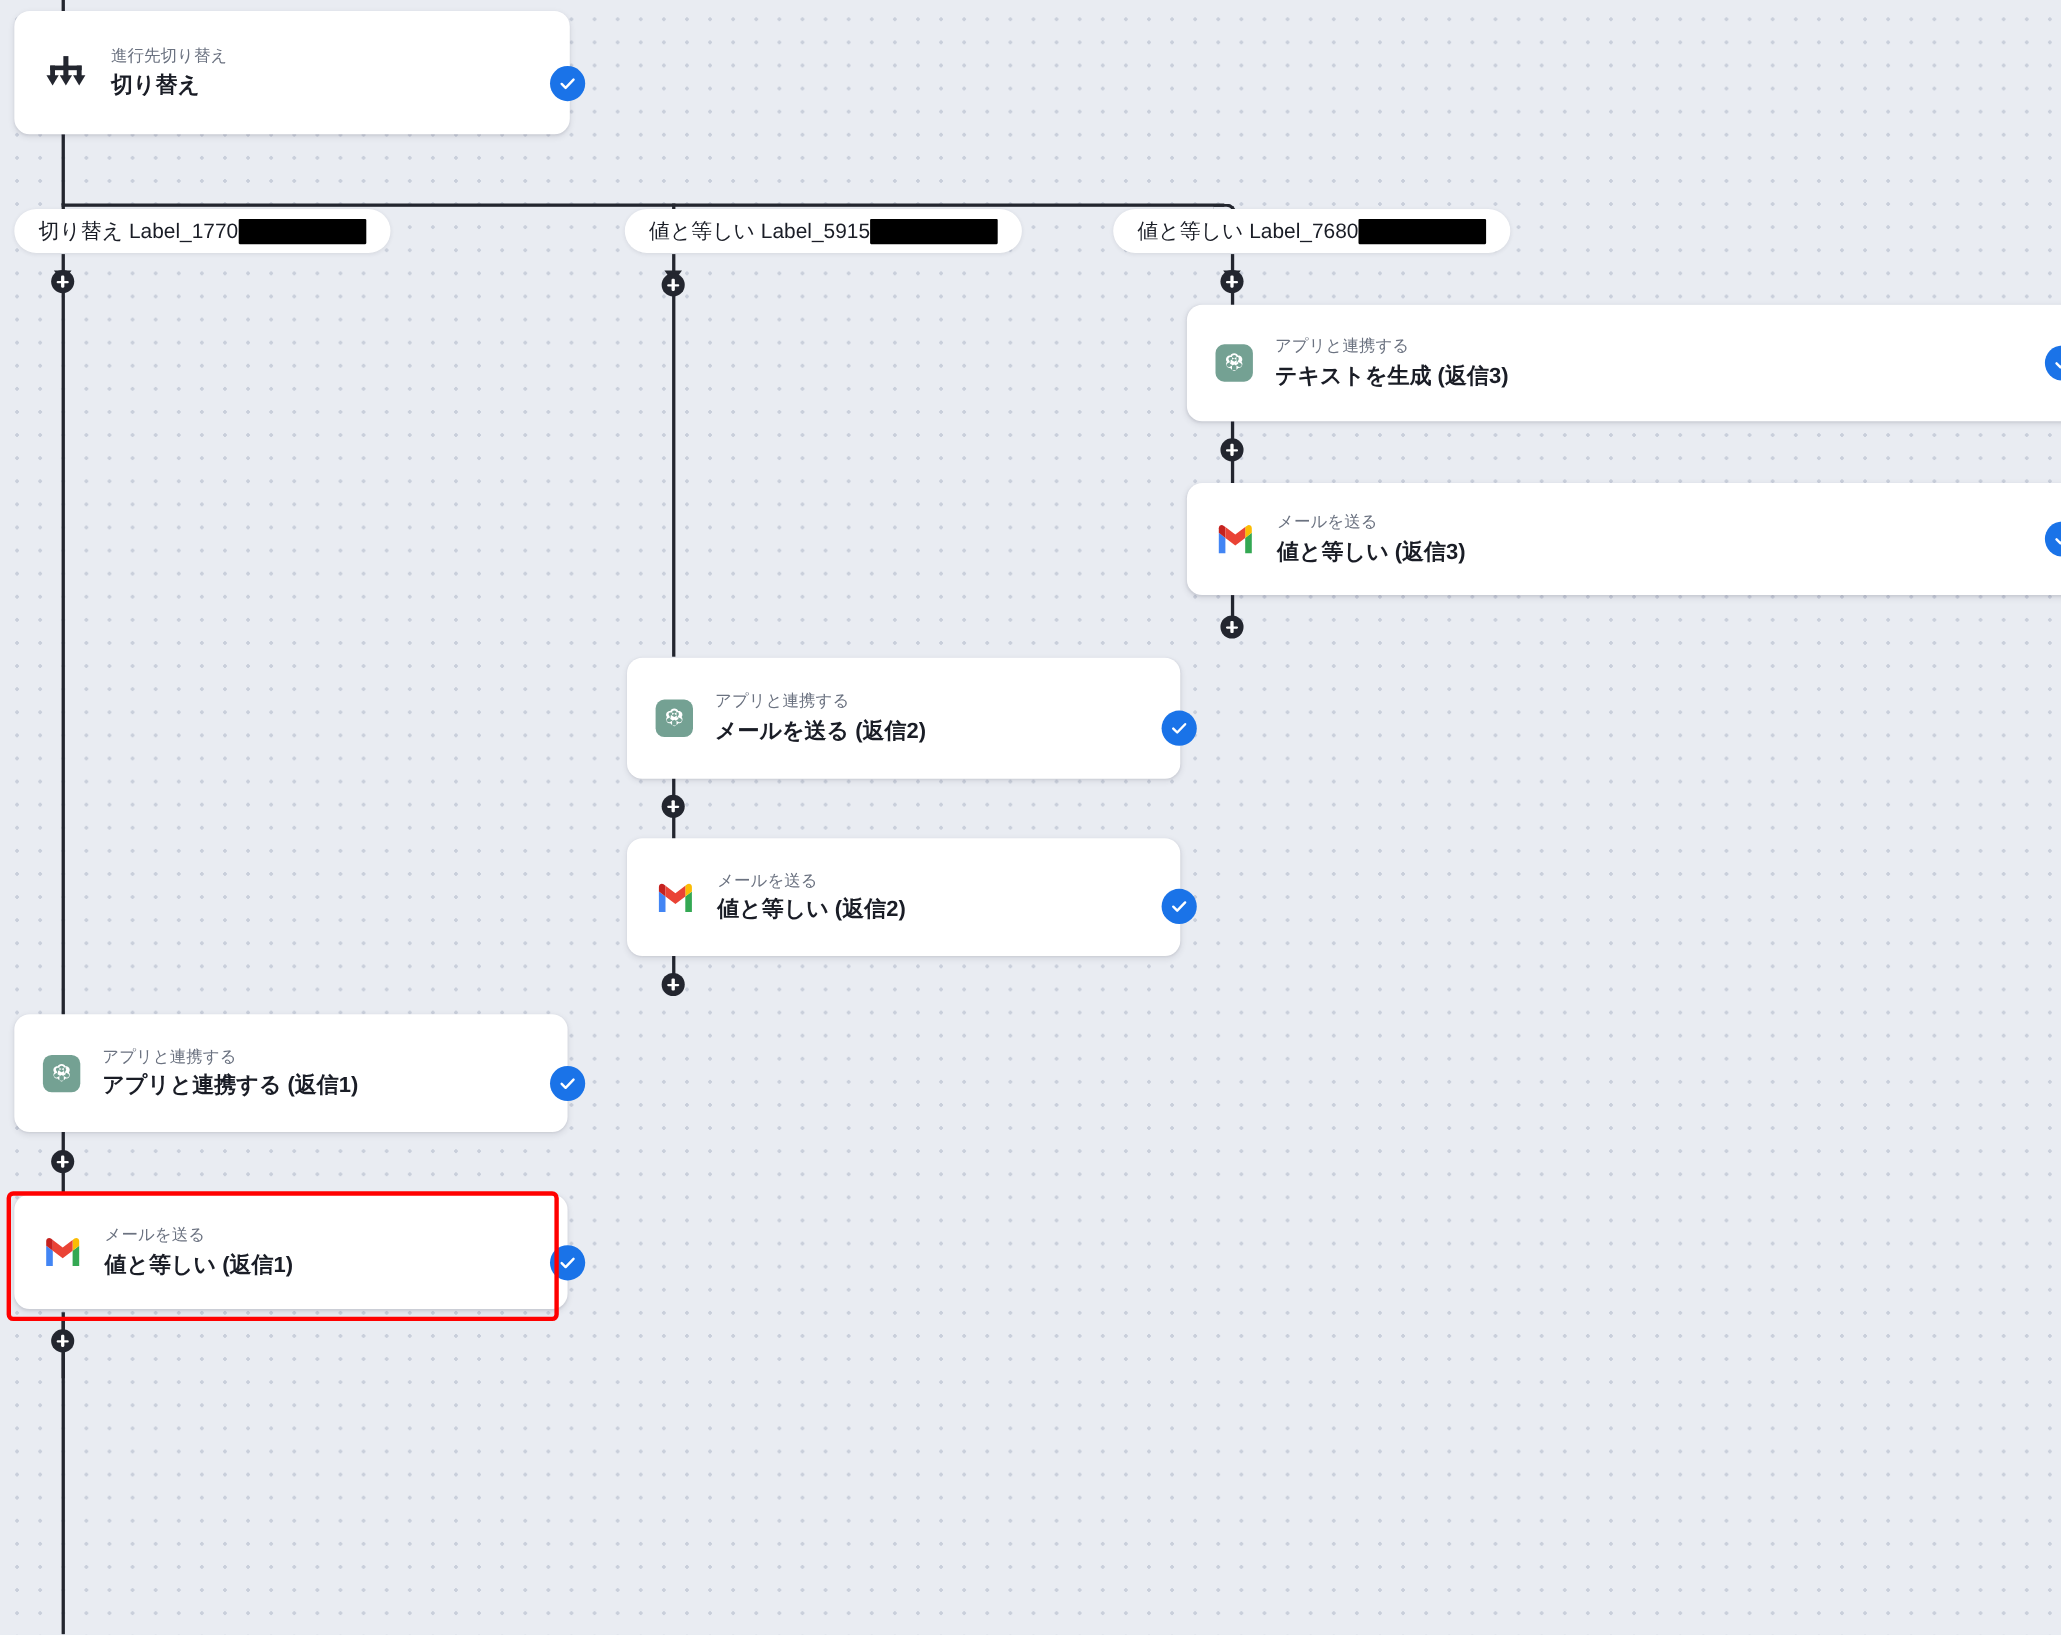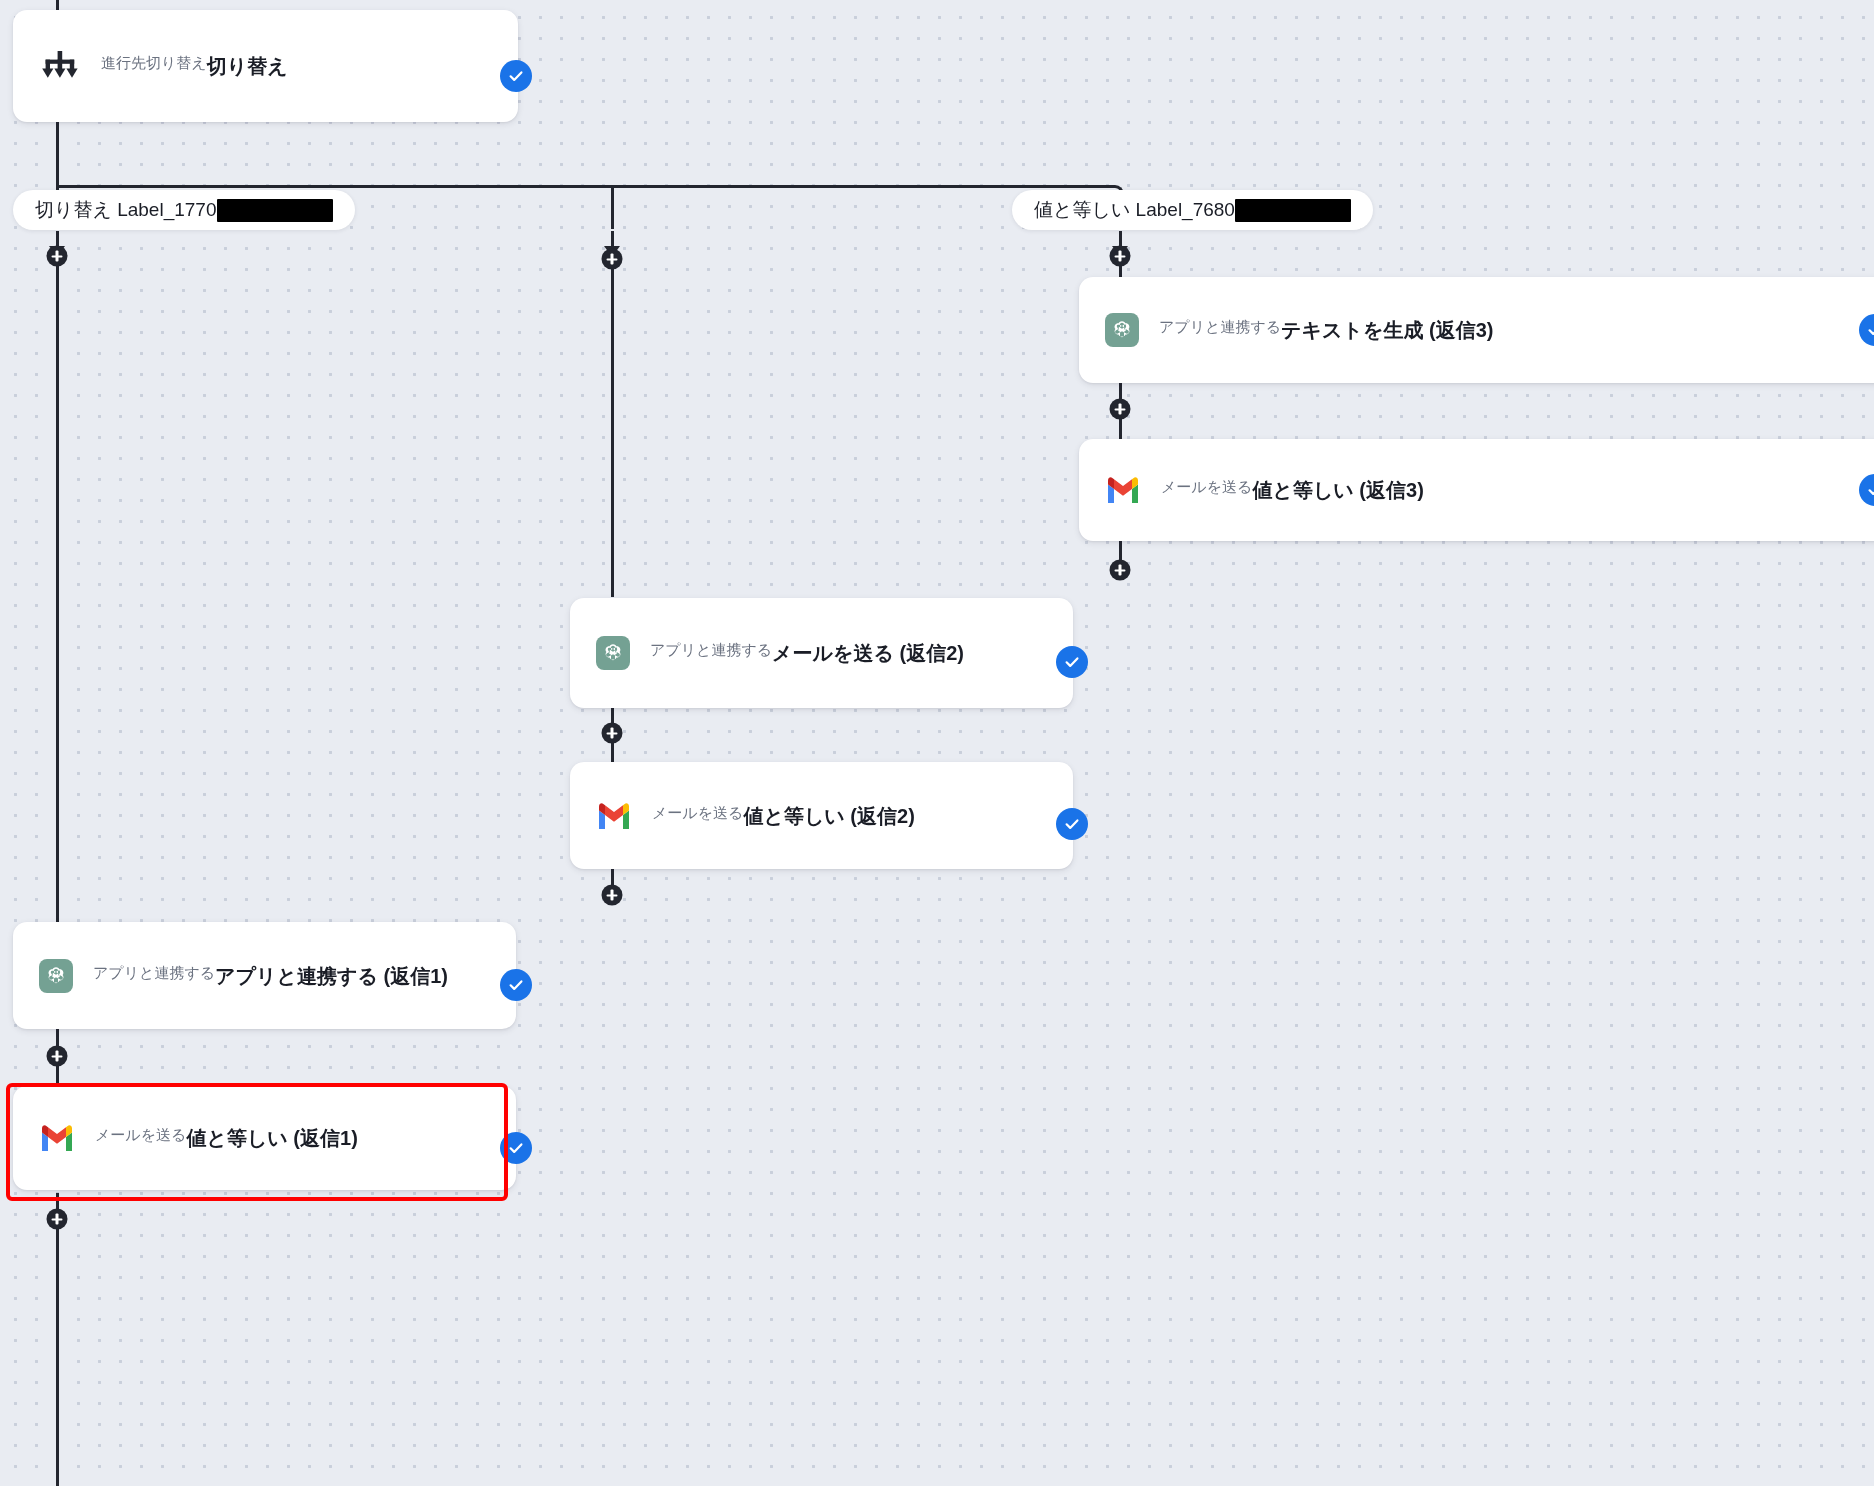--- a/index.html
+++ b/index.html
@@ -82,21 +82,21 @@
     z-index: 10;
   }
   .node-icon {
     flex: 0 0 auto;
     display: flex;
     align-items: center;
     justify-content: center;
   }
   .node-text {
     display: flex;
-    flex-direction: row;
+    flex-direction: column;
     justify-content: center;
     min-width: 0;
   }
   .node-sub {
     font-size: 15px;
     color: #6b7280;
     line-height: 1.35;
     margin-bottom: 3px;
     white-space: nowrap;
   }
@@ -237,20 +237,24 @@
     <svg width="18" height="18" viewBox="0 0 18 18">
         <path d="M3.6 9.3 L7.2 12.9 L14.4 5.4" stroke="#fff" stroke-width="2.2" fill="none" stroke-linecap="round" stroke-linejoin="round"></path>
       </svg>
   </div>
 
   <div class="chip" style="left:13px; top:190px;">
     <span>切り替え Label_1770</span>
       <span class="redact" style="width:116px;"></span>
   </div>
 
+  <div class="chip" style="left:568px; top:190px;">
+    <span>値と等しい Label_5915</span>
+      <span class="redact" style="width:116px;"></span>
+  </div>
 
   <div class="chip" style="left:1012px; top:190px;">
     <span>値と等しい Label_7680</span>
       <span class="redact" style="width:116px;"></span>
   </div>
 
   <div class="node" style="left:1079px; top:277px; width:800px; height:106px; padding:0 0 0 26px;">
     <div class="node-icon" style="margin-right:20px;">
       <div class="openai-tile">
         <svg width="24" height="24" viewBox="0 0 24 24" aria-hidden="true">

